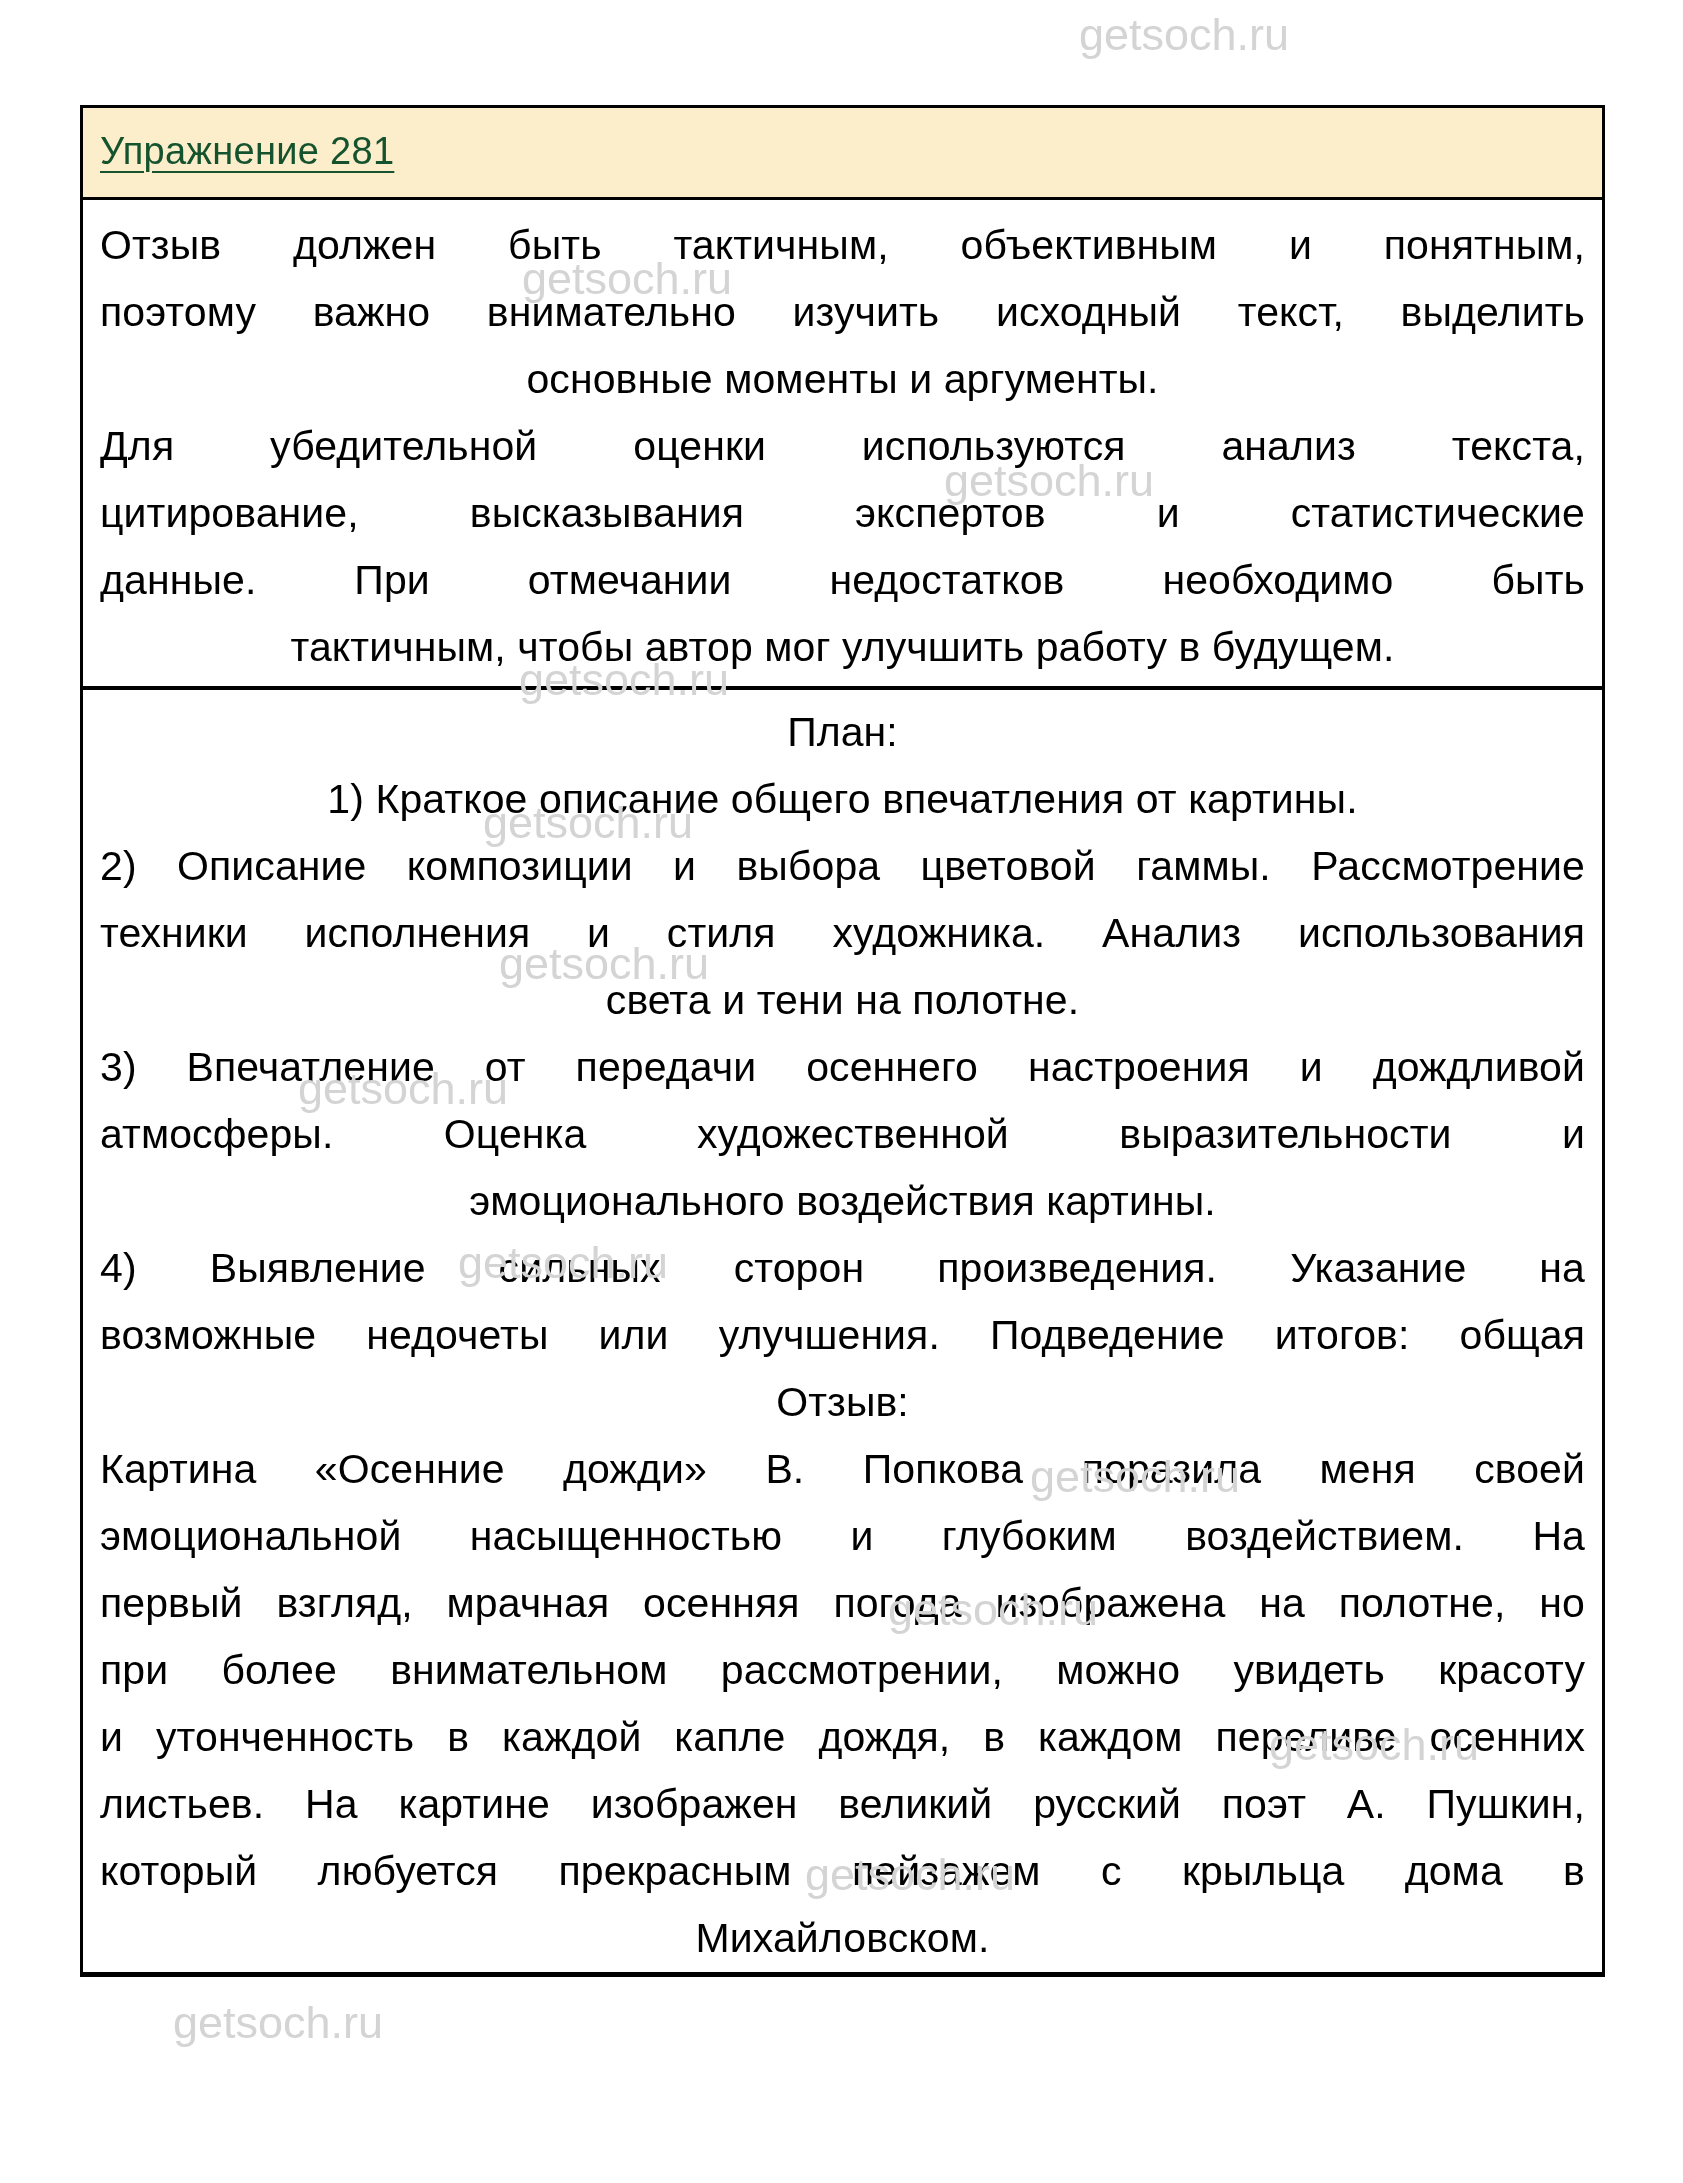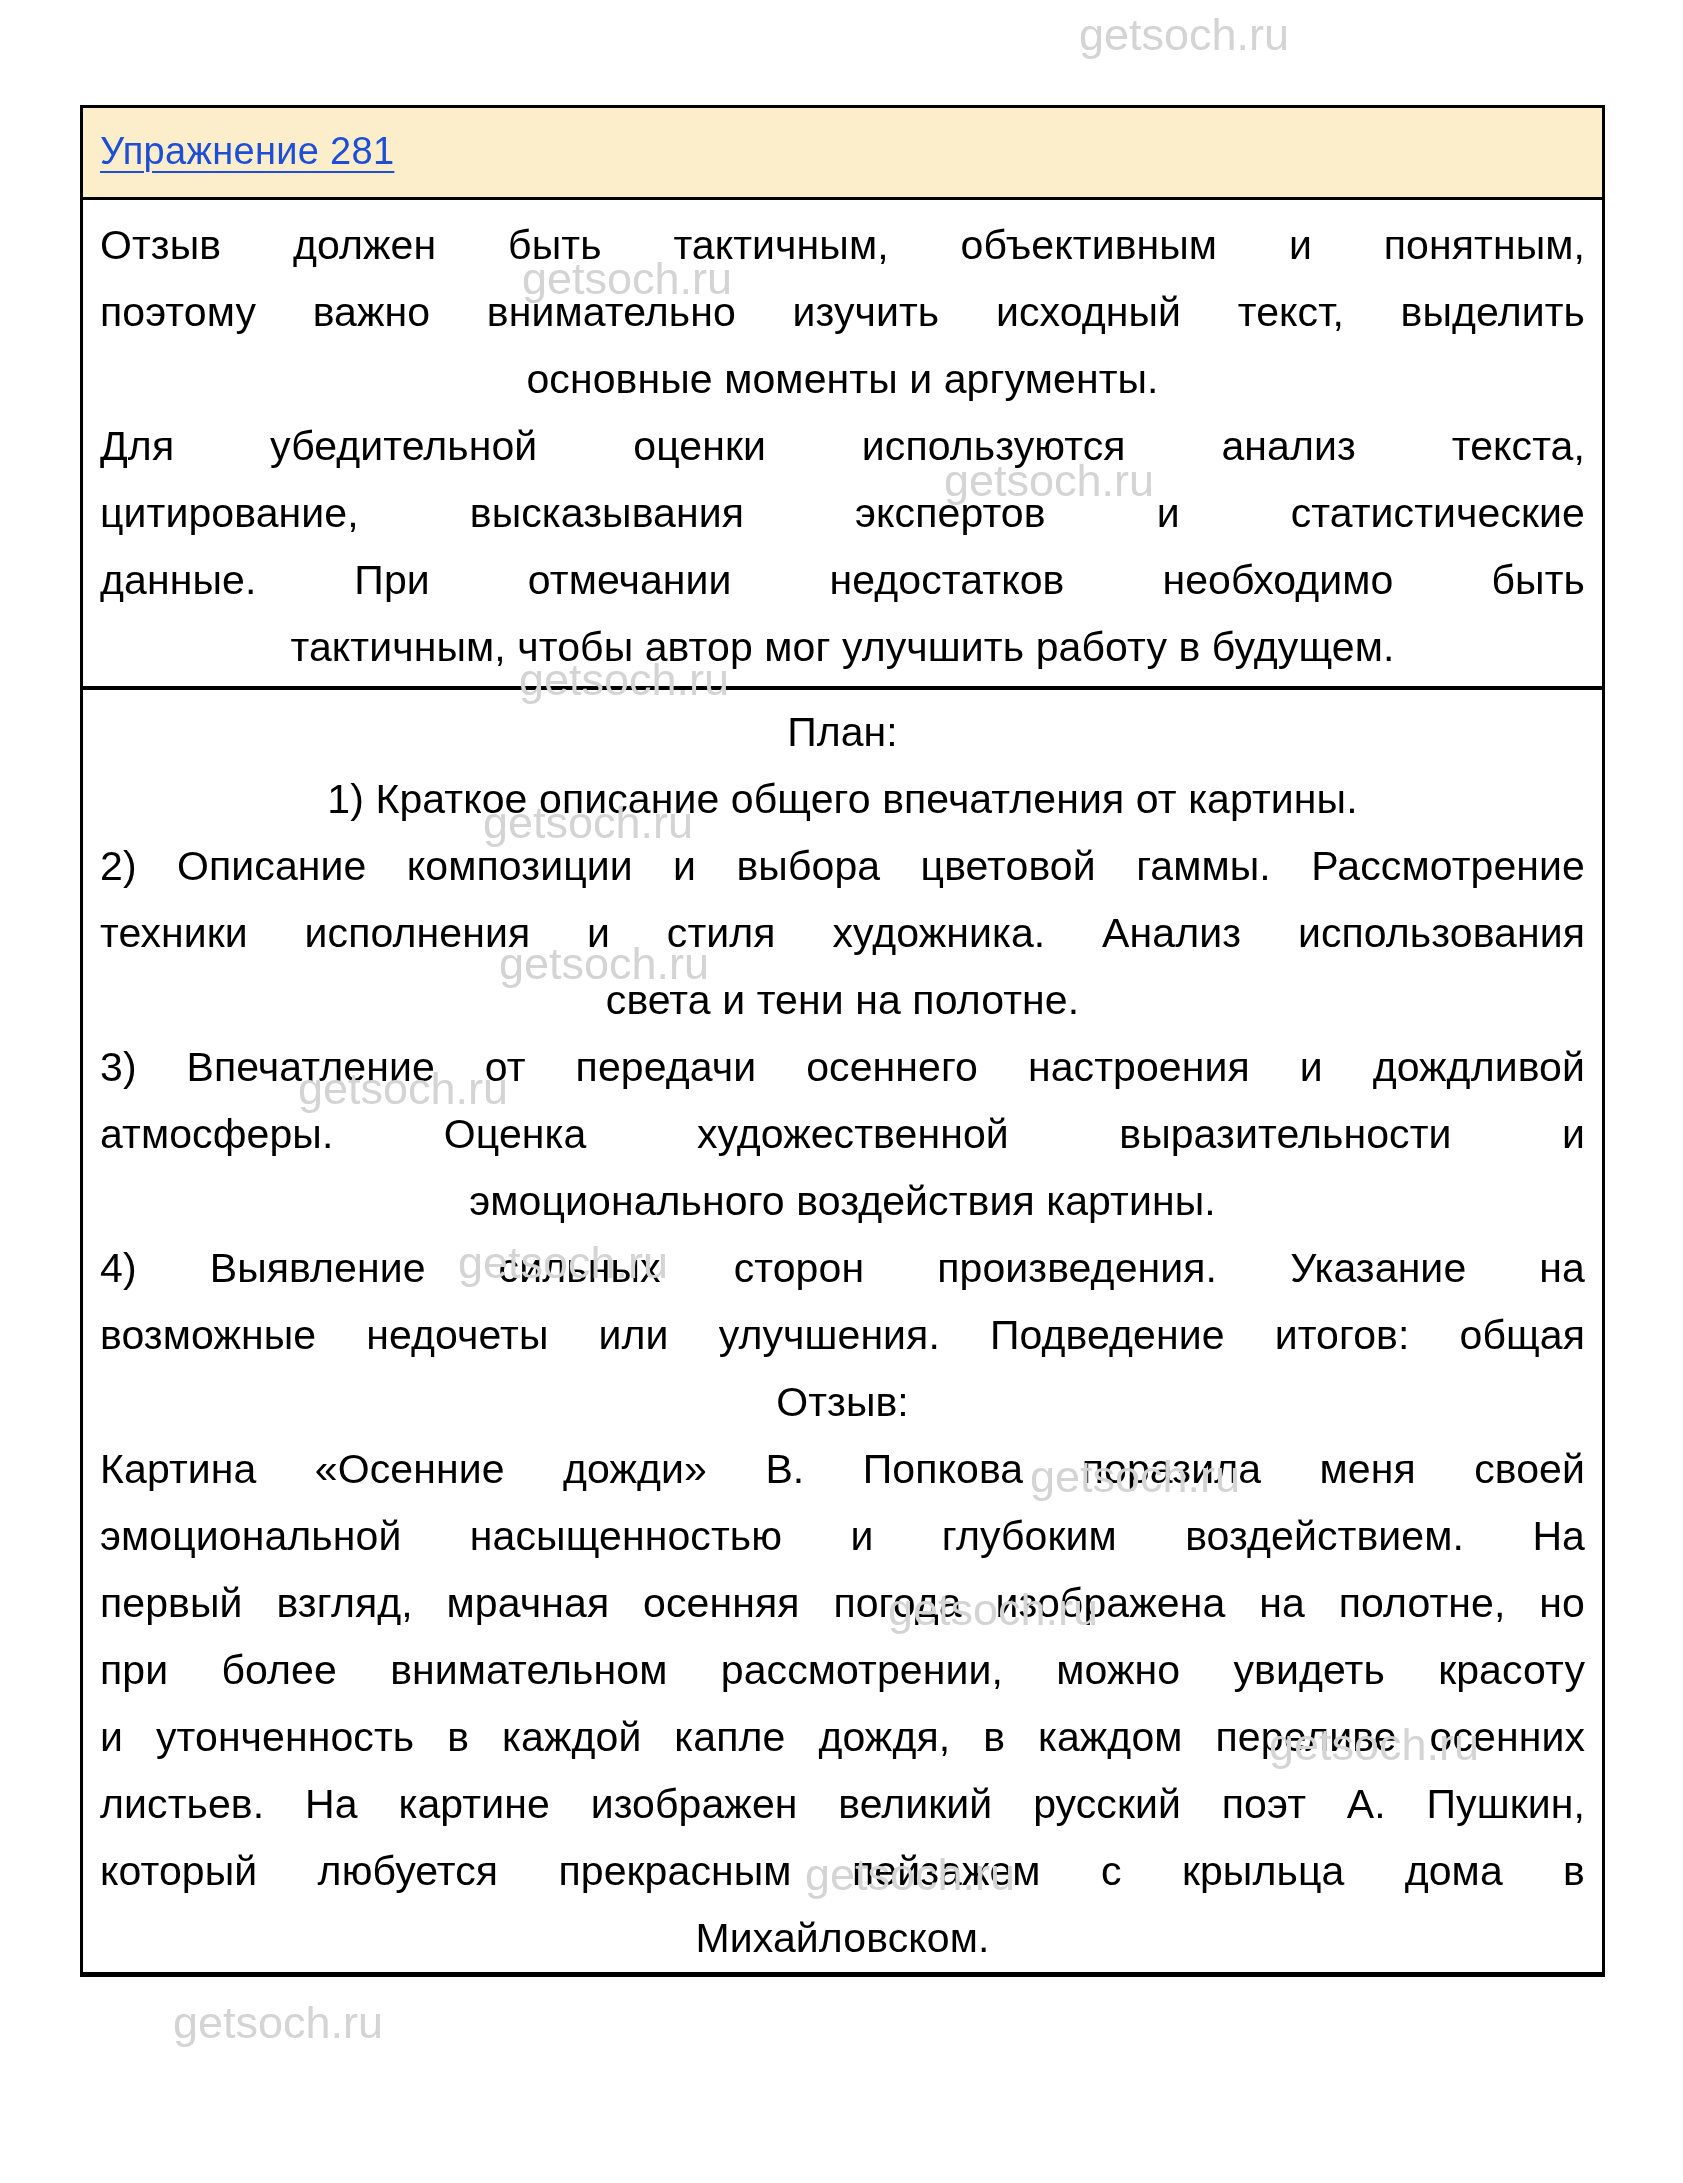--- a/index.html
+++ b/index.html
@@ -37,21 +37,21 @@
   }
   .header-row {
     box-sizing: border-box;
     padding: 20.3px 17px 22px 17px;
     border-bottom: 3.4px solid #000000;
   }
   .exercise-title {
     display: inline-block;
     font-size: 38px;
     line-height: 47px;
-    color: #1d4ed8;
+    color: #14532d;
     text-decoration: underline;
     text-decoration-thickness: 2px;
     text-underline-offset: 6.8px;
     letter-spacing: 0.3px;
   }
   .section {
     box-sizing: border-box;
     padding: 12.2px 17px 0 17px;
     font-size: 41px;
     letter-spacing: 0.1px;

